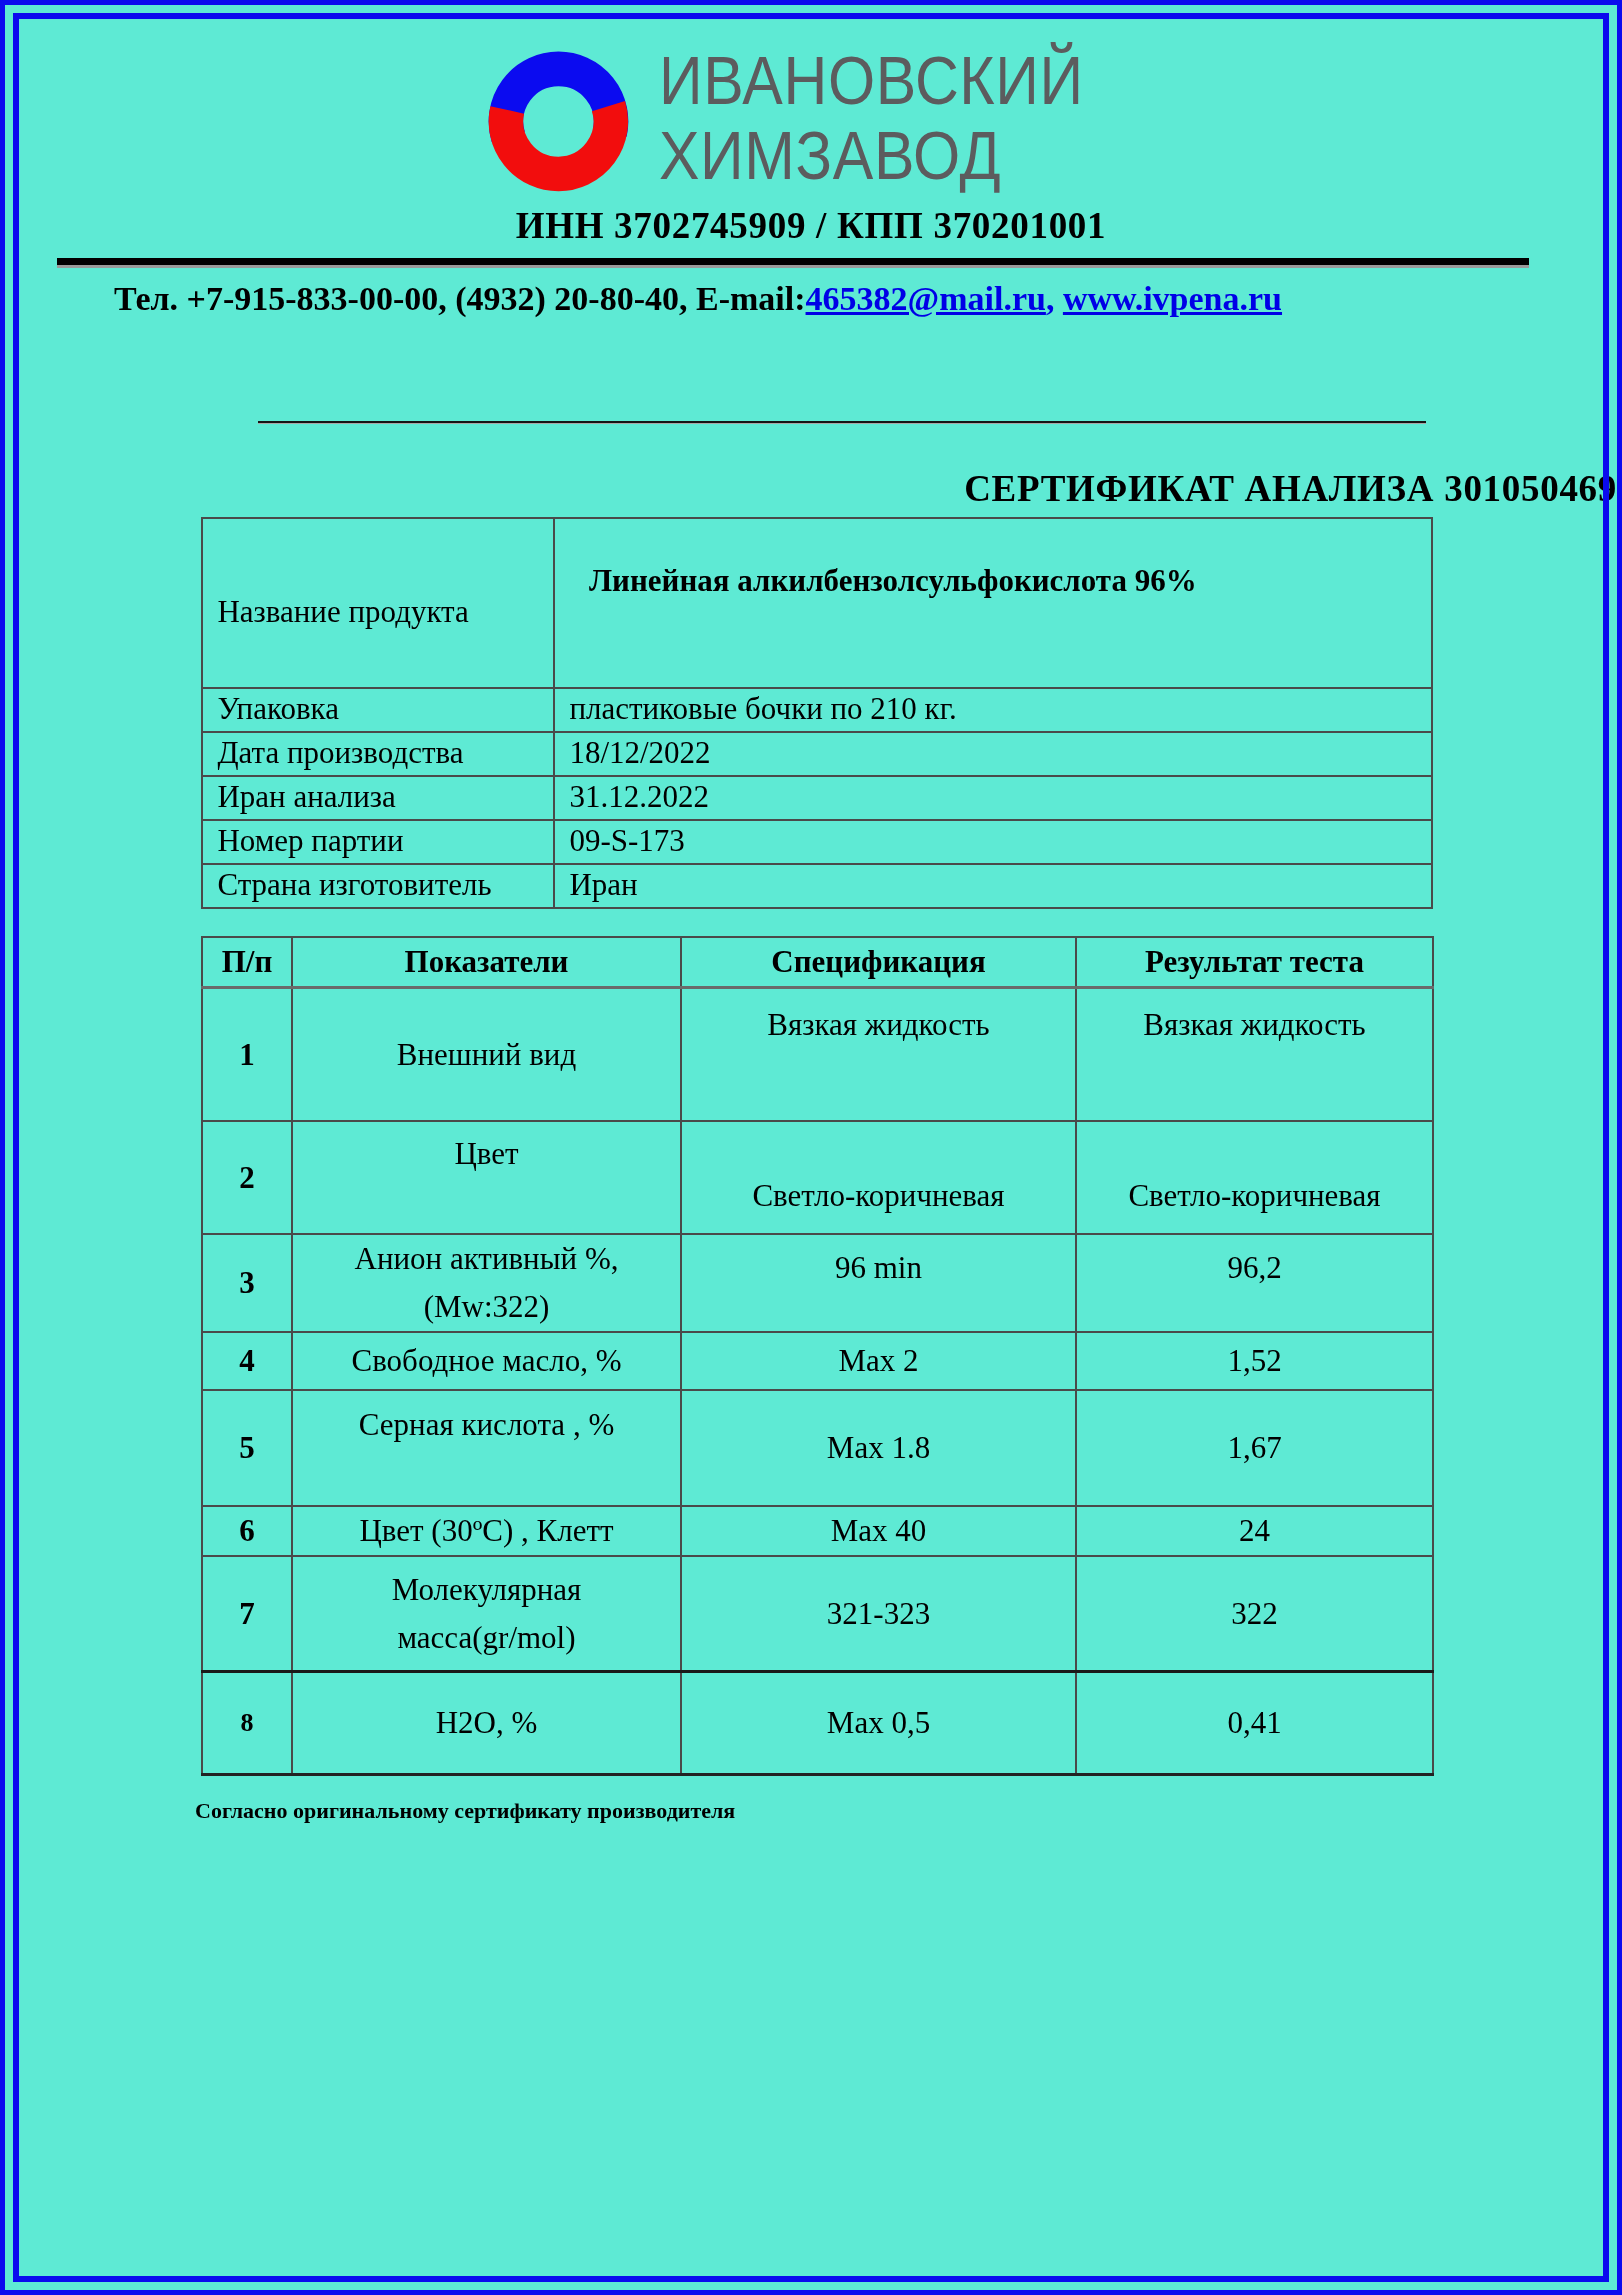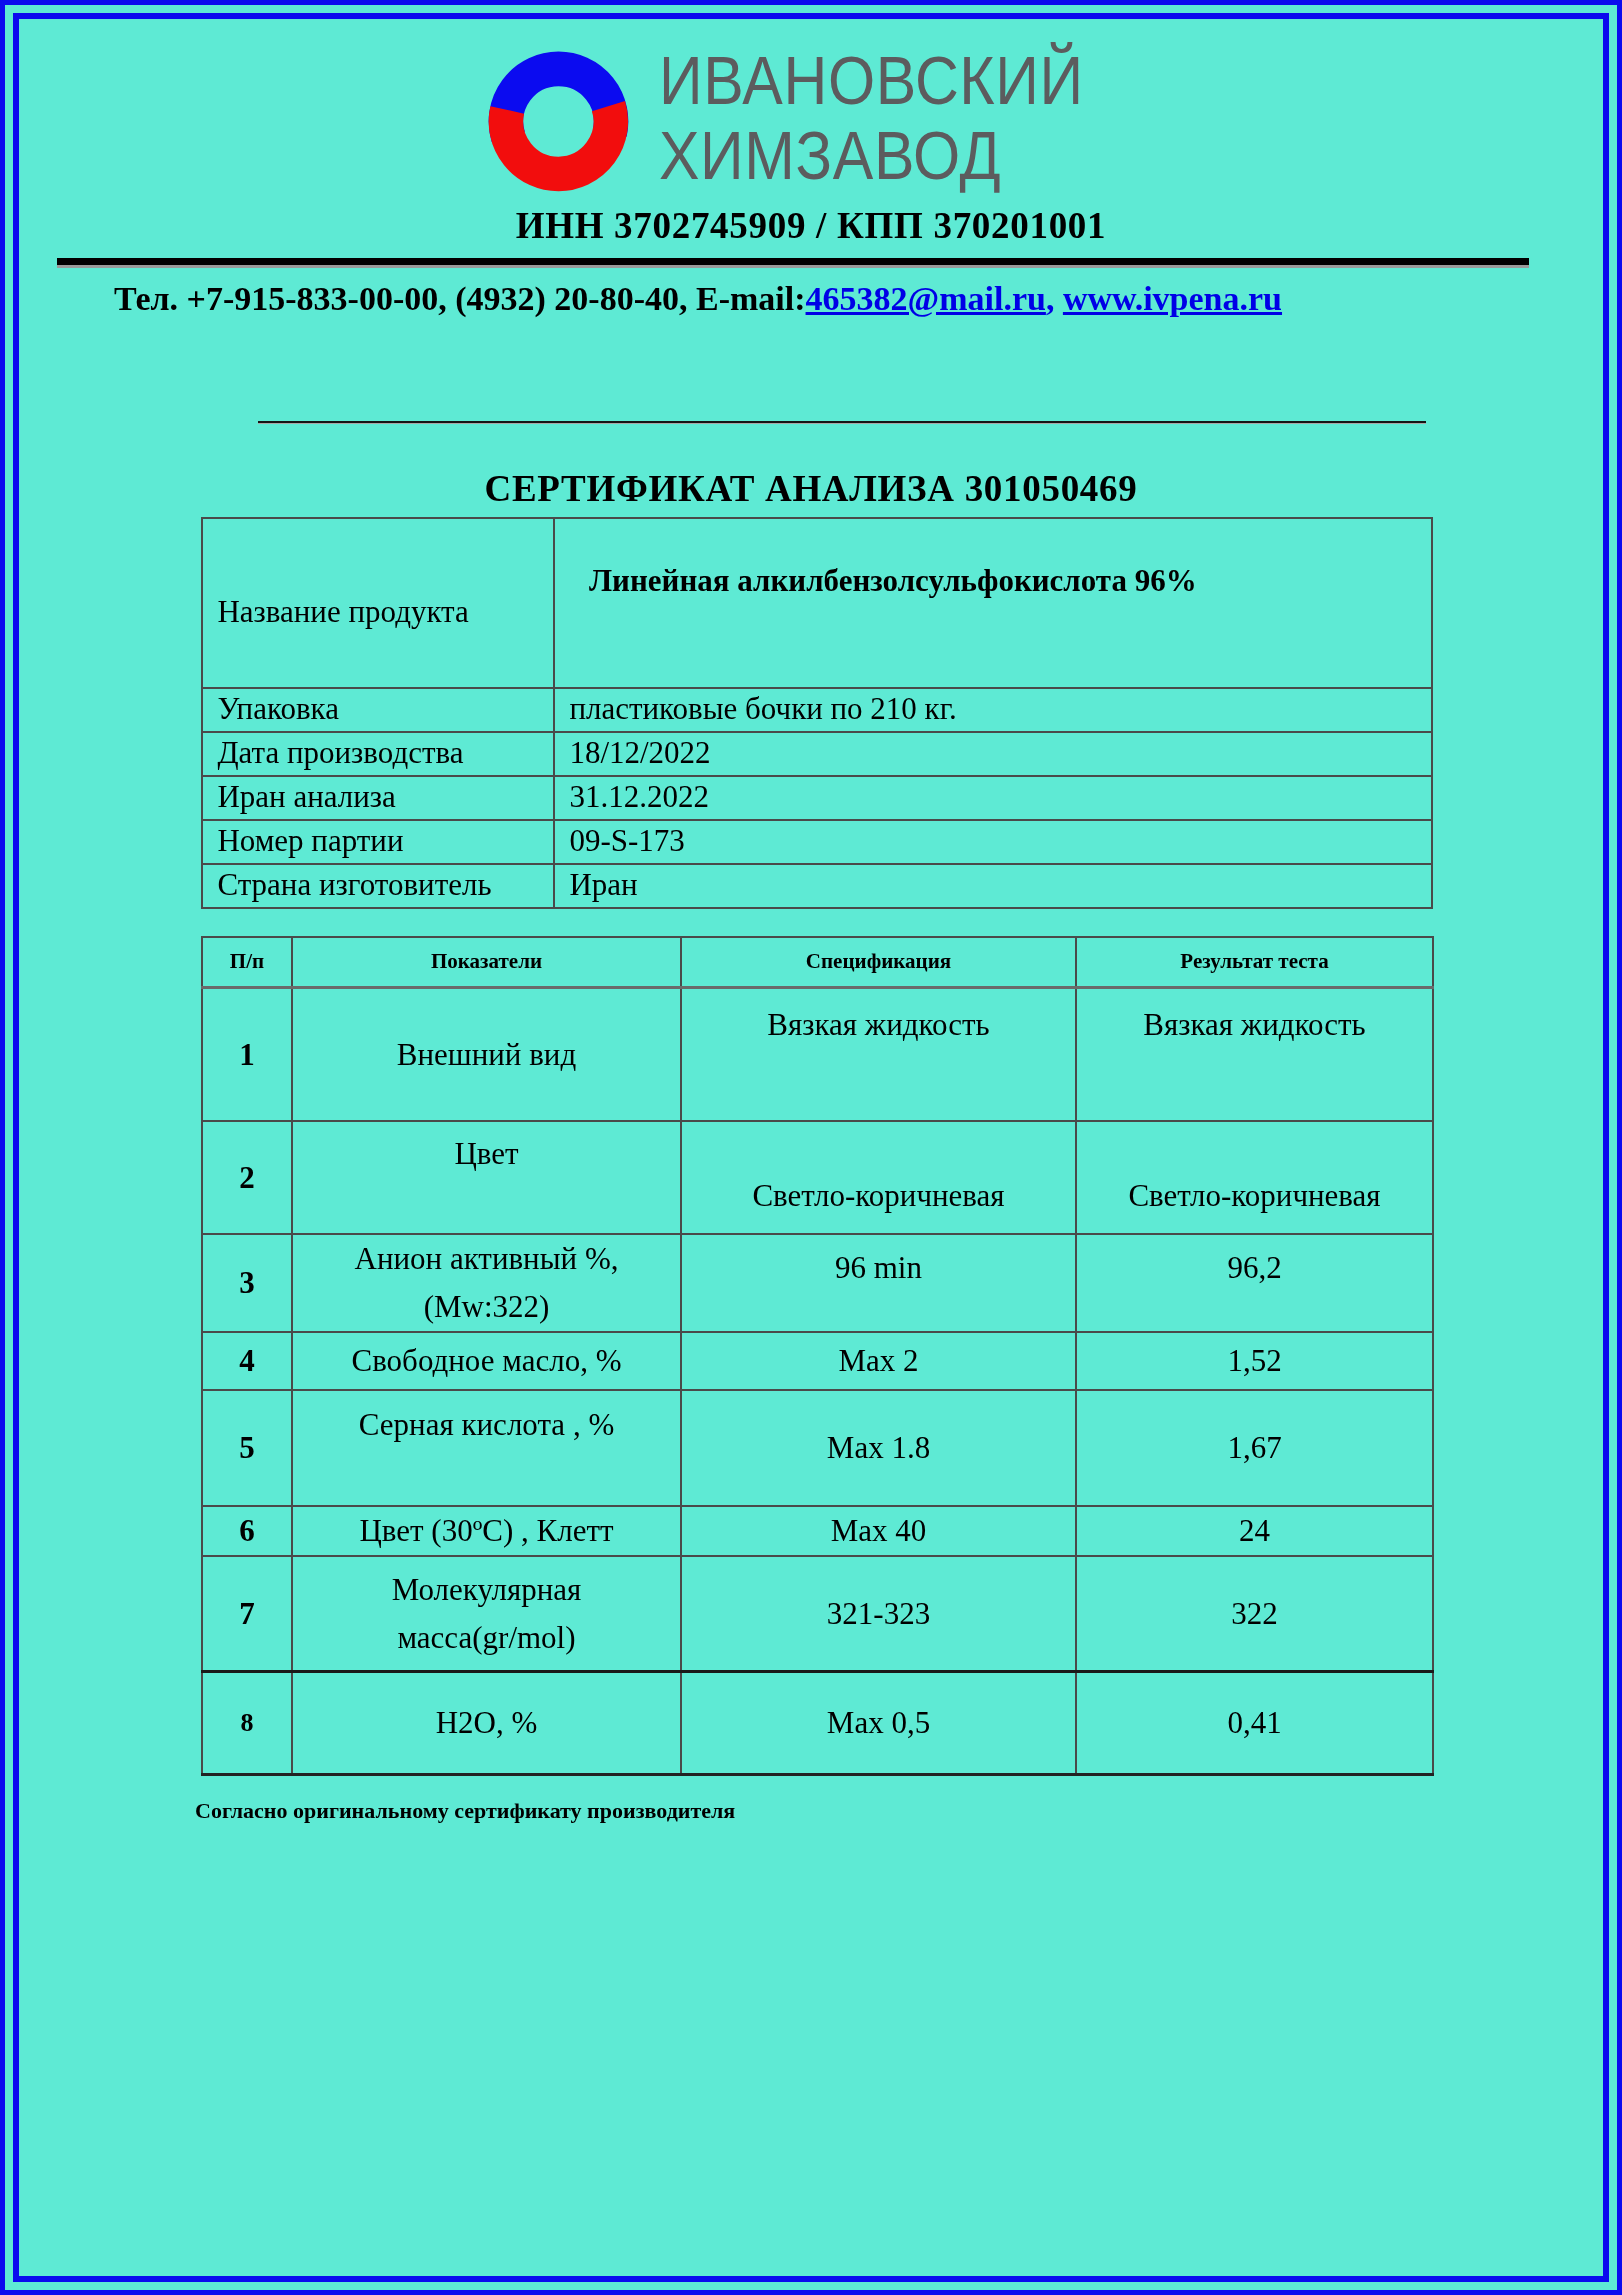--- a/index.html
+++ b/index.html
@@ -66,21 +66,21 @@
   .thin-rule {
     height: 3.3px;
     background: #151515;
     border-bottom: 1.3px solid #a8a8a8;
     width: 1168px;
     margin: 103px 0 0 253px;
   }
   .cert-title {
     font-weight: bold;
     font-size: 37px;
-    text-align: center;
+    text-align: right;
     margin-top: 43px;
     letter-spacing: 0.7px;
   }
 
   
   table.t1 {
     border-collapse: collapse;
     table-layout: fixed;
     width: 1232px;
     margin: 6.5px 0 0 196px;
@@ -116,21 +116,21 @@
   table.t2 th, table.t2 td {
     border: 2px solid #4a4a4a;
     font-size: 31px;
     text-align: center;
     vertical-align: middle;
     line-height: 1.55;
     padding: 0 6.5px;
   }
   table.t2 th {
     font-weight: bold;
-    font-size: 21px;
+    font-size: 31px;
     height: 50px;
     border-bottom: 3.3px solid #6a6a6a;
     line-height: 1.1;
   }
   table.t2 .c-num { width: 90px; }
   table.t2 .c-ind { width: 389px; }
   table.t2 .c-spec { width: 395px; }
   table.t2 .c-res { width: 357px; }
   table.t2 td.num { font-weight: bold; }
 

